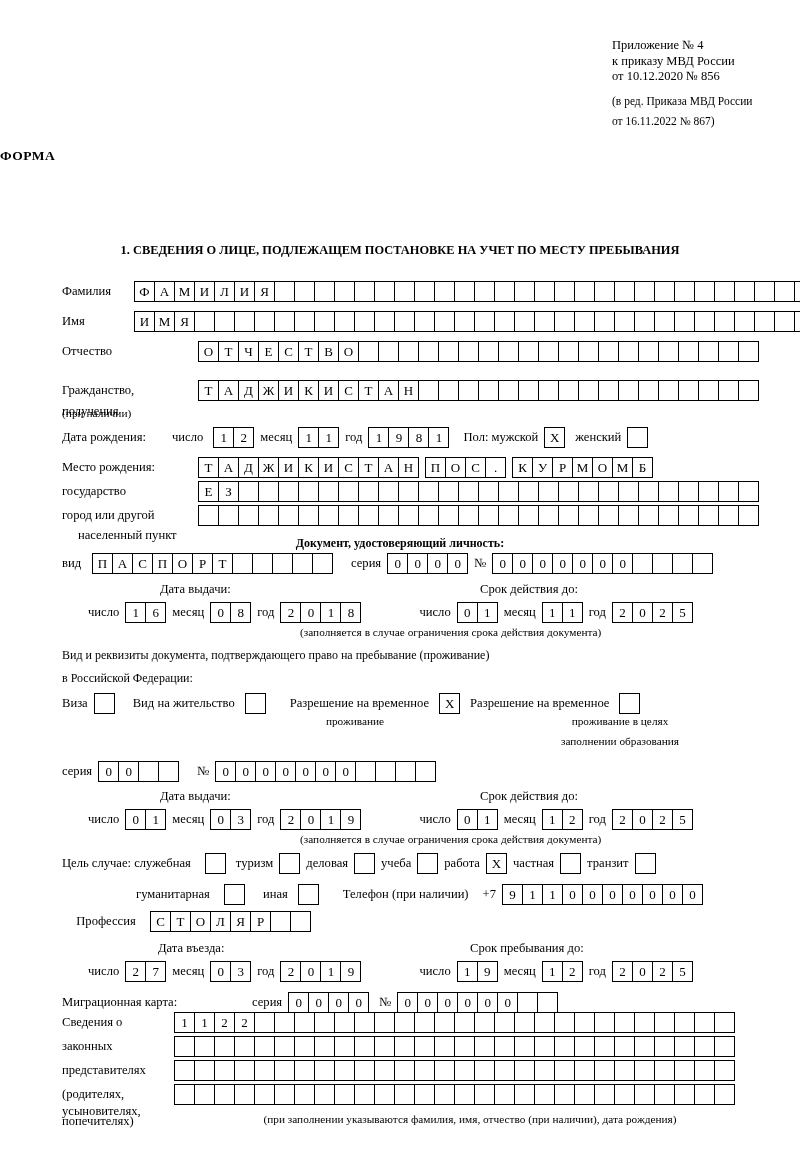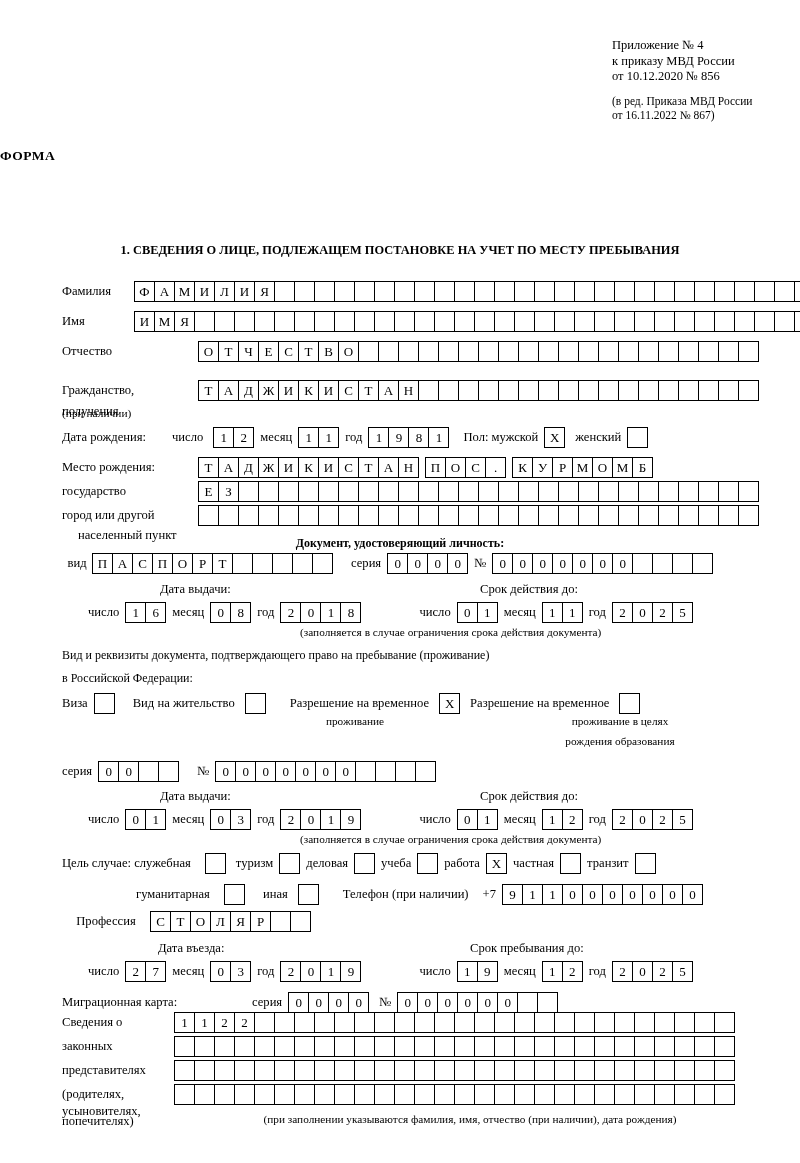--- a/index.html
+++ b/index.html
@@ -61,21 +61,21 @@
 </head>
 <body>
 
 <div class="page">
 
   <div class="hdr">
     <div>Приложение № 4</div>
     <div>к приказу МВД России</div>
     <div>от 10.12.2020 № 856</div>
     <div class="sub">(в ред. Приказа МВД России</div>
-    <div class="sub" style="margin-top:0">от 16.11.2022 № 867)</div>
+    <div class="sub" style="margin-top:6px">от 16.11.2022 № 867)</div>
   </div>
 
   <div class="forma">ФОРМА</div>
 
 
   <div class="section-title">1. СВЕДЕНИЯ О ЛИЦЕ, ПОДЛЕЖАЩЕМ ПОСТАНОВКЕ НА УЧЕТ ПО МЕСТУ ПРЕБЫВАНИЯ</div>
 
   <div class="row" style="top:281px;left:62px;">
     <span class="lbl" style="width:72px">Фамилия</span>
     <span class="boxes">
@@ -366,21 +366,21 @@
         <span class="cell"></span>
         <span class="cell"></span>
       </span>
   </div>
   <div class="row" style="top:528px;left:78px;align-items:center;">
     <span class="lbl">населенный пункт</span>
   </div>
 
   <div class="center-note" style="top:536px;left:0;width:800px;font-weight:bold;font-size:12px;">Документ, удостоверяющий личность:</div>
 
-  <div class="row" style="top:553px;left:62px;text-align:center;">
+  <div class="row" style="top:553px;left:62px;">
     <span class="lbl" style="width:30px">вид</span>
     <span class="boxes">
         <span class="cell">П</span>
         <span class="cell">А</span>
         <span class="cell">С</span>
         <span class="cell">П</span>
         <span class="cell">О</span>
         <span class="cell">Р</span>
         <span class="cell">Т</span>
         <span class="cell"></span>
@@ -500,21 +500,21 @@
       </span>
     <span class="sp10"></span>
     <span class="lbl">Разрешение на временное</span>
     <span class="sp10"></span>
     <span class="boxes">
         <span class="cell"></span>
       </span>
   </div>
   <div class="center-note" style="top:715px;left:300px;width:110px;">проживание</div>
   <div class="center-note" style="top:715px;left:520px;width:200px;">проживание в целях</div>
-  <div class="center-note" style="top:735px;left:520px;width:200px;">рождения образования</div>
+  <div class="center-note" style="top:735px;left:520px;width:200px;">заполнении образования</div>
 
   <div class="row" style="top:761px;left:62px;">
     <span class="lbl">серия</span>
     <span class="sp6"></span>
     <span class="boxes">
         <span class="cell">0</span>
         <span class="cell">0</span>
         <span class="cell"></span>
         <span class="cell"></span>
       </span>

